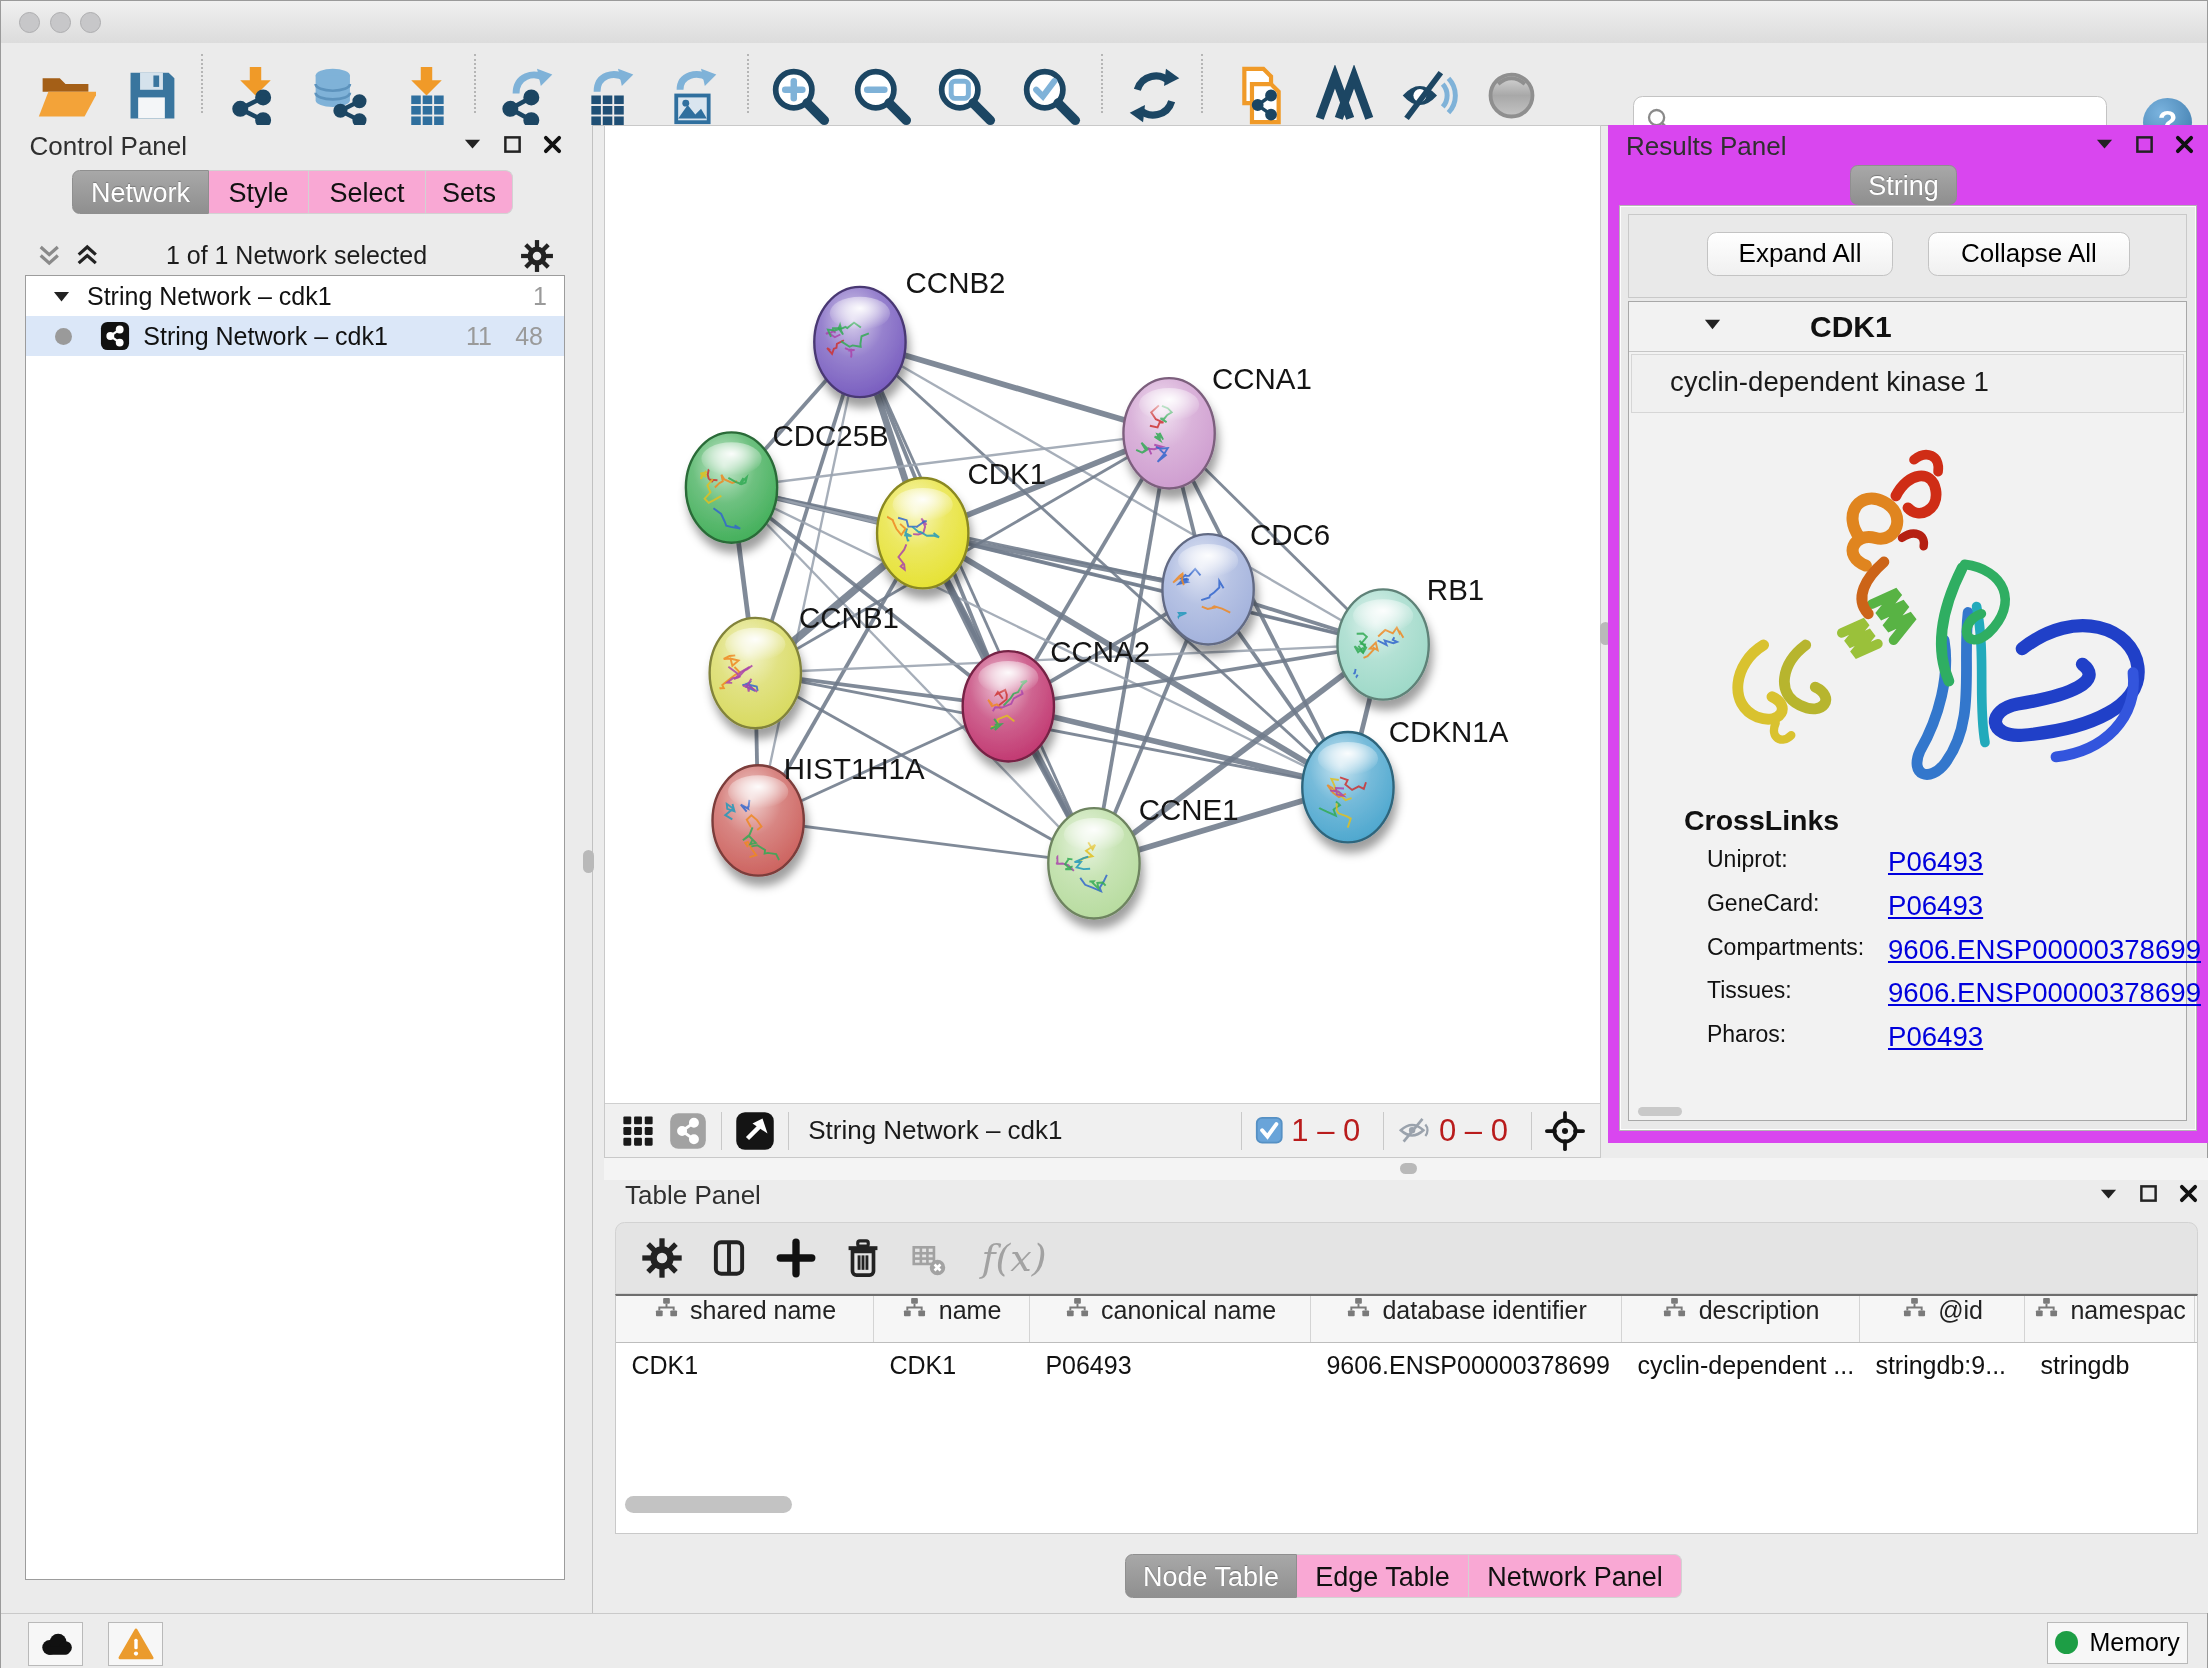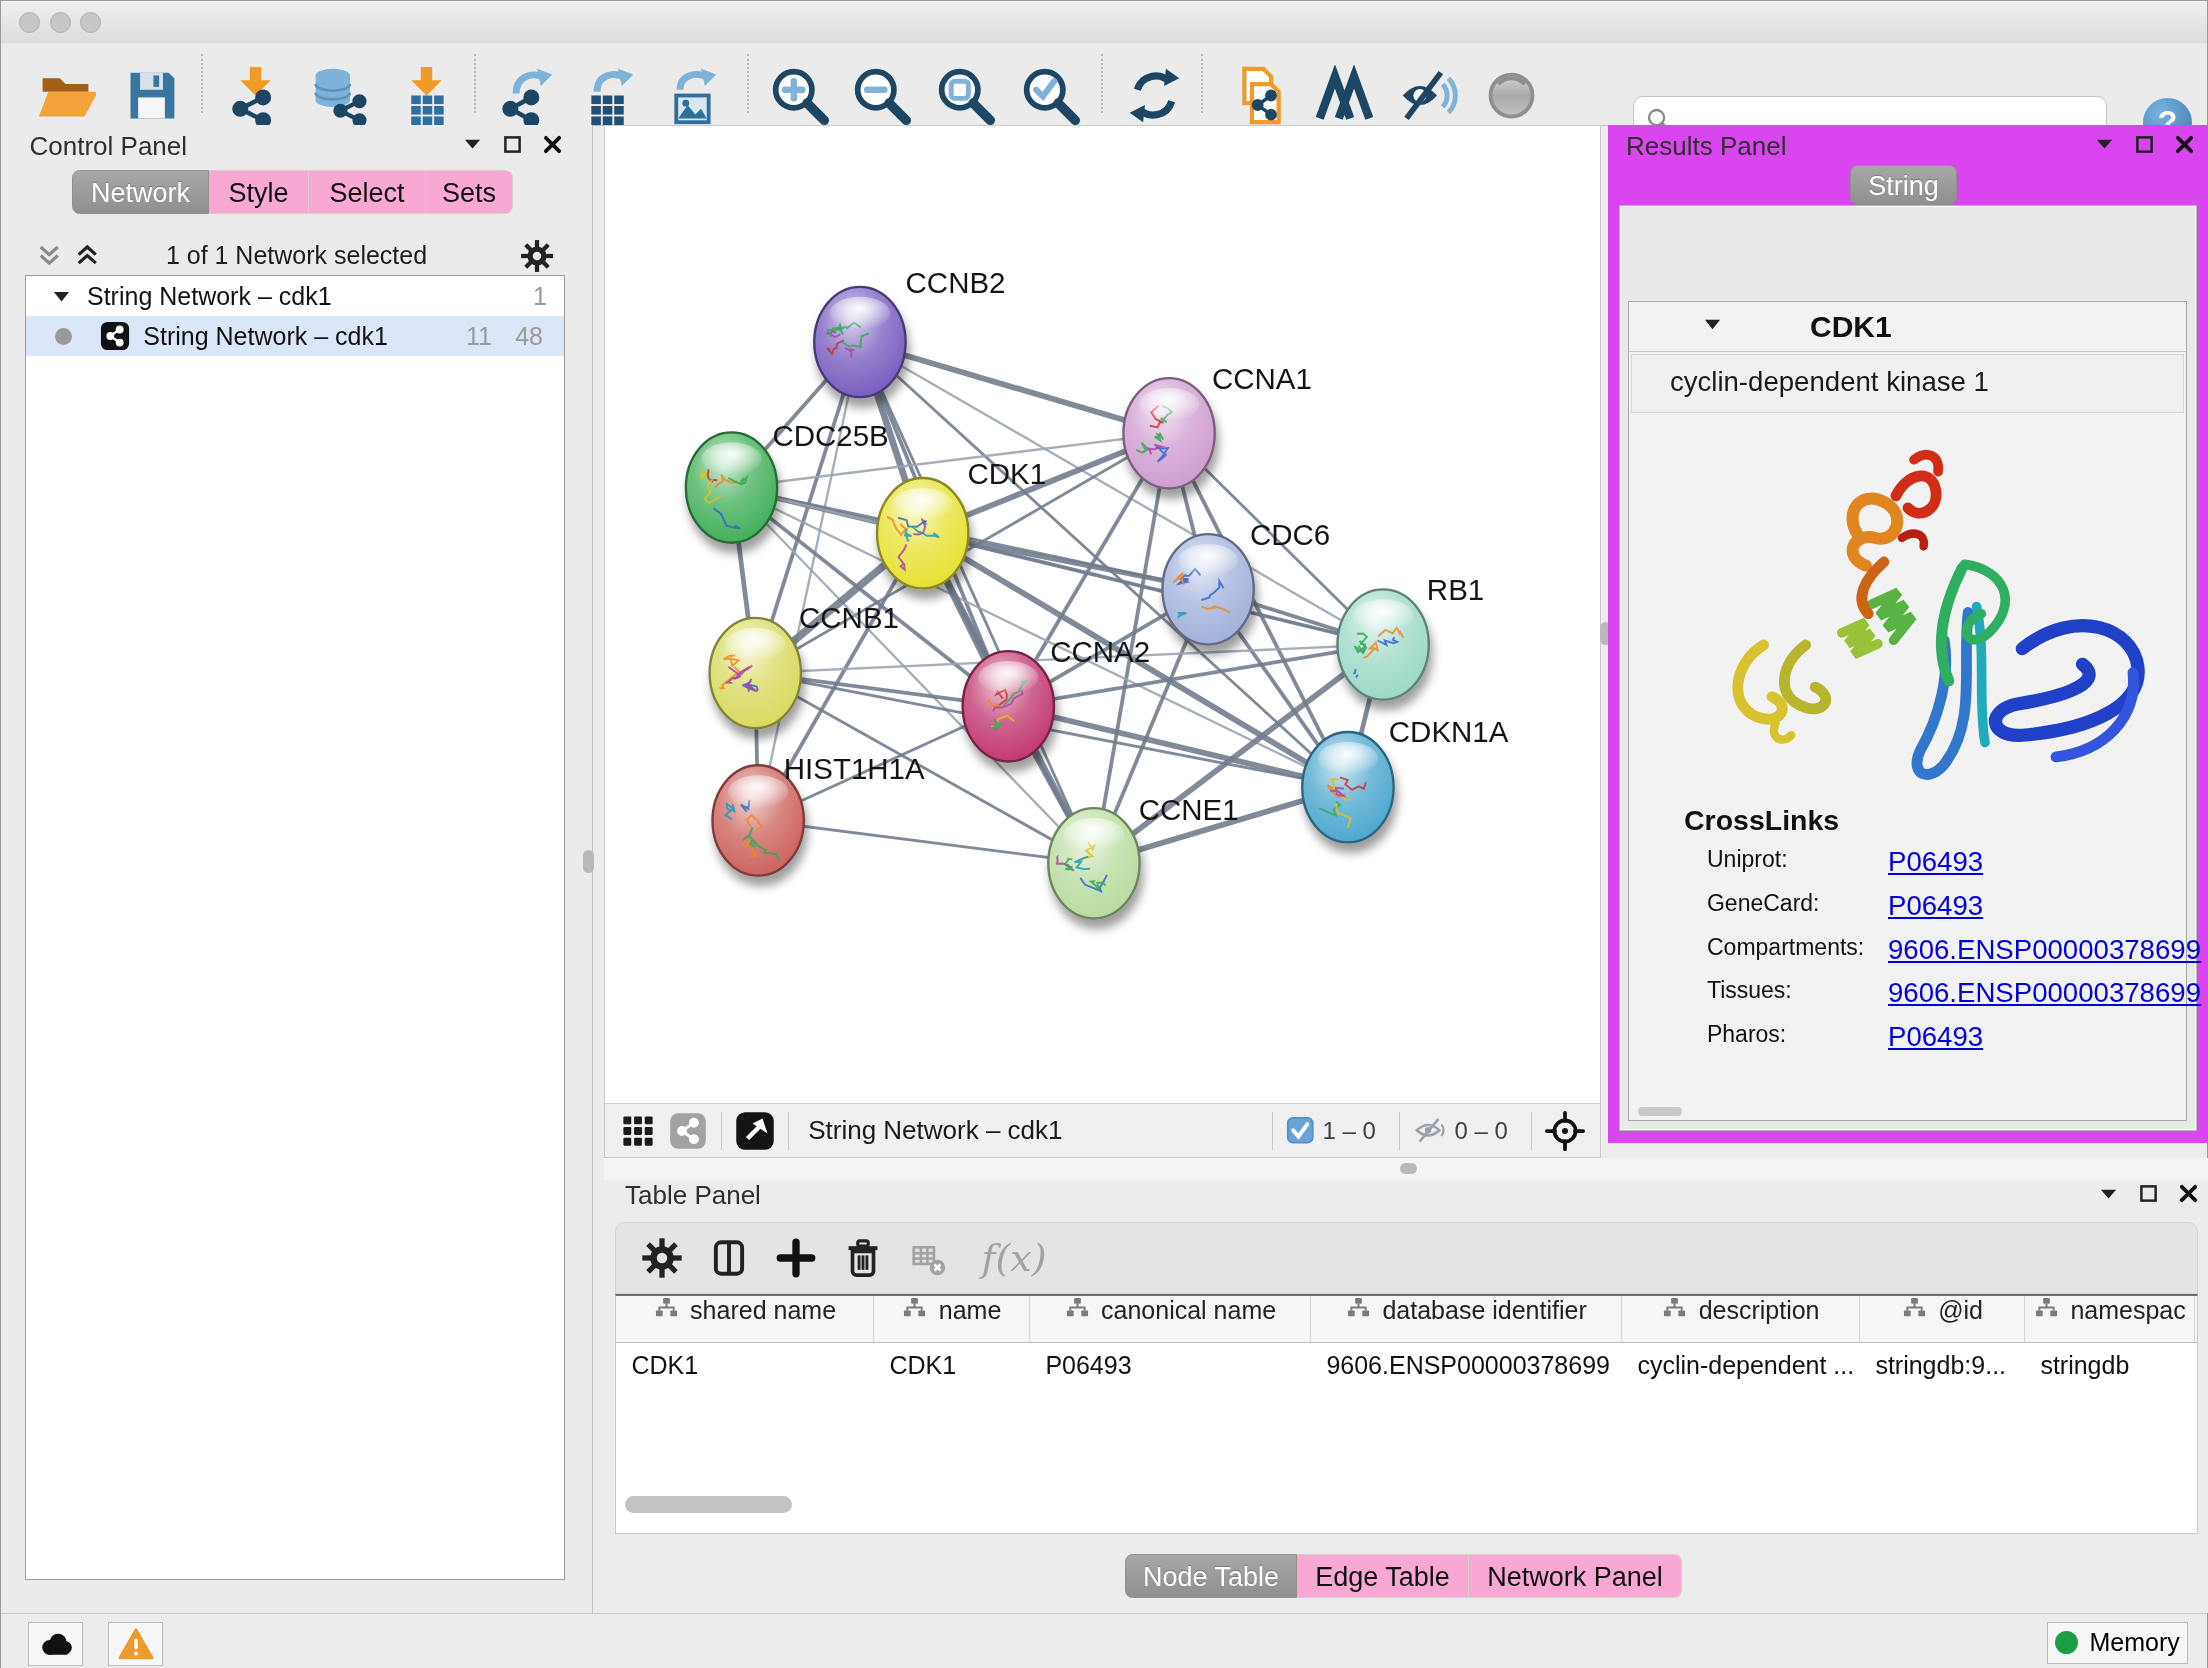--- a/index.html
+++ b/index.html
@@ -34,21 +34,21 @@
   .cp-tree{position:absolute;left:24px;top:150px;width:540px;height:1305px;background:#fff;border:1.9px solid #9c9c9c;box-sizing:border-box;}
   .trow{position:relative;height:40px;display:flex;align-items:center;font-size:25px;color:#111;}
   .trow .cnt{position:absolute;color:#9a9a9a;}
   .trow.sel{background:#dbe7f8;}
   
   .npanel{position:absolute;left:603px;top:124px;width:997px;height:1033px;background:#fff;border:1px solid #c9c9c9;box-sizing:border-box;}
   .ncanvas{position:absolute;left:0;top:0;width:995px;height:978px;overflow:hidden;}
   .nfooter{position:absolute;left:0;bottom:0;width:995px;height:53px;background:#f0f0f0;border-top:1px solid #cfcfcf;display:flex;align-items:center;}
   .nfooter .vsep{height:38px;border-left:1px solid #c9c9c9;margin:0 13.3px;}
   .nfooter .ntitle{font-size:26px;color:#1a1a1a;margin-left:5.7px;flex:1;}
-  .cntgray{font-size:24px;color:#404040;margin:0 9.5px 0 7.6px;}
+  .cntgray{font-size:31px;color:#b91c1c;margin:0 9.5px 0 7.6px;}
   .hsplit{position:absolute;left:603px;top:1157px;width:1605px;height:23px;background:#f4f4f4;}
   .splitdot{position:absolute;background:#b9b9b9;border-radius:7.6px;}
   
   .rpanel{position:absolute;left:1607px;top:124px;width:601px;height:1018px;background:#d946ef;}
   .rtab{position:absolute;left:242px;top:40px;width:107px;height:40px;line-height:40px;text-align:center;font-size:27px;color:#fff;text-shadow:0 -1px 1px rgba(0,0,0,.25);background:linear-gradient(#a8a8a8,#8f8f8f);border-radius:7.6px;border:1px solid #8f8f8f;box-sizing:border-box;cursor:pointer;}
   .rbody{position:absolute;left:11.4px;top:80px;width:578px;height:926px;background:#e9e9e9;border:1.9px solid #b5b5b5;box-shadow:inset 0 0 0 1px #fdfdfd;box-sizing:border-box;}
   .rbtns{position:absolute;left:7.6px;top:7.6px;width:559px;height:84px;border:1px solid #c9c9c9;box-sizing:border-box;}
   .rbtn{position:absolute;top:17px;height:44px;background:linear-gradient(#ffffff,#f0f0f0);border:1px solid #c3c3c3;border-radius:9.5px;font-size:26px;font-family:"Liberation Sans",sans-serif;cursor:pointer;}
   .rsec{position:absolute;left:7.6px;top:95px;width:559px;height:820px;border:1.9px solid #a8a8a8;background:#f2f2f2;box-sizing:border-box;}
   .rsec-head{position:relative;height:49px;border-bottom:1px solid #c6c6c6;background:#f2f2f2;}
@@ -744,20 +744,24 @@
         </svg>
       <svg width="19" height="19" viewBox="0 0 20 20">
           <g stroke="#111" stroke-width="4" stroke-linecap="round">
             <line x1="3" y1="3" x2="17" y2="17"></line>
             <line x1="17" y1="3" x2="3" y2="17"></line>
           </g>
         </svg>
     </div>
     <div class="rtab">String</div>
     <div class="rbody">
+      <div class="rbtns">
+        <button class="rbtn" style="left:78px;width:186px">Expand All</button>
+        <button class="rbtn" style="left:299px;width:202px">Collapse All</button>
+      </div>
       <div class="rsec">
         <div class="rsec-head">
           <svg class="g" width="19" height="14.3" viewBox="0 0 20 15">
               <polygon points="2,3 18,3 10,13" fill="#222"></polygon>
             </svg>
           <span class="nm">CDK1</span>
         </div>
         <div class="rdesc-band">
           <span class="rdesc">cyclin-dependent kinase 1</span>
         </div>

